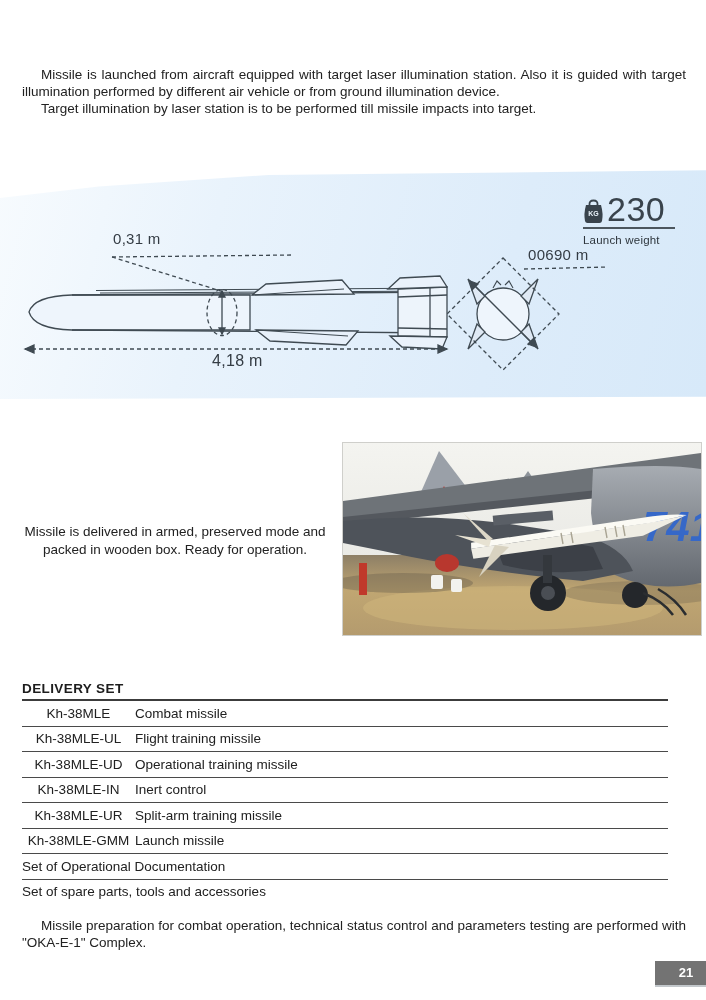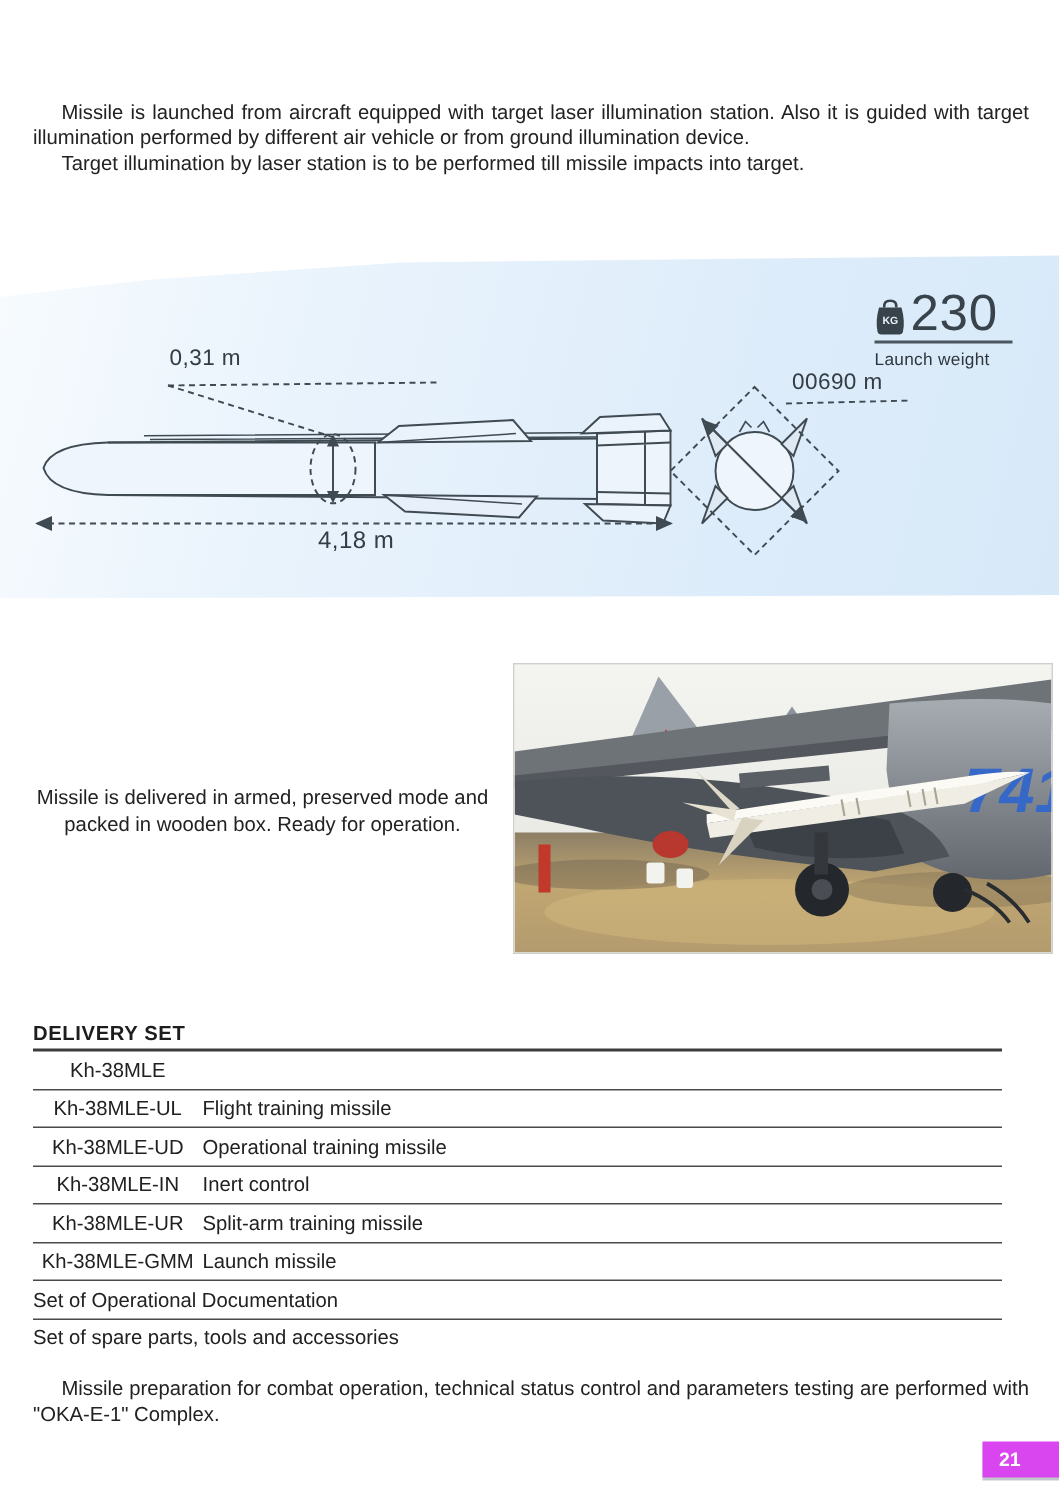--- a/index.html
+++ b/index.html
@@ -209,20 +209,21 @@
       </g>
 
       <path d="M300,150 q20,8 30,22 M315,146 q18,10 28,26" stroke="#2a2d30" stroke-width="2.5" fill="none"></path>
     </svg>
   </div>
 
   <div class="dset-title">DELIVERY SET</div>
   <div class="dtable">
     <div class="drow">
       <span class="dname">Kh-38MLE</span>
+      <span class="ddesc">Combat missile</span>
     </div>
     <div class="drow">
       <span class="dname">Kh-38MLE-UL</span>
       <span class="ddesc">Flight training missile</span>
     </div>
     <div class="drow">
       <span class="dname">Kh-38MLE-UD</span>
       <span class="ddesc">Operational training missile</span>
     </div>
     <div class="drow">
@@ -242,15 +243,15 @@
     </div>
     <div class="drow last">
       <span class="ddesc">Set of spare parts, tools and accessories</span>
     </div>
   </div>
 
   <div class="para" style="left:22px;top:917px;width:664px;">
     <p>Missile preparation for combat operation, technical status control and parameters testing are performed with "OKA-E-1" Complex.</p>
   </div>
 
-  <div class="page-badge" style="background: #d946ef;">21</div>
+  <div class="page-badge" style="background: #737373; text-align: center;">21</div>
 
 </div>
 
 </body></html>

